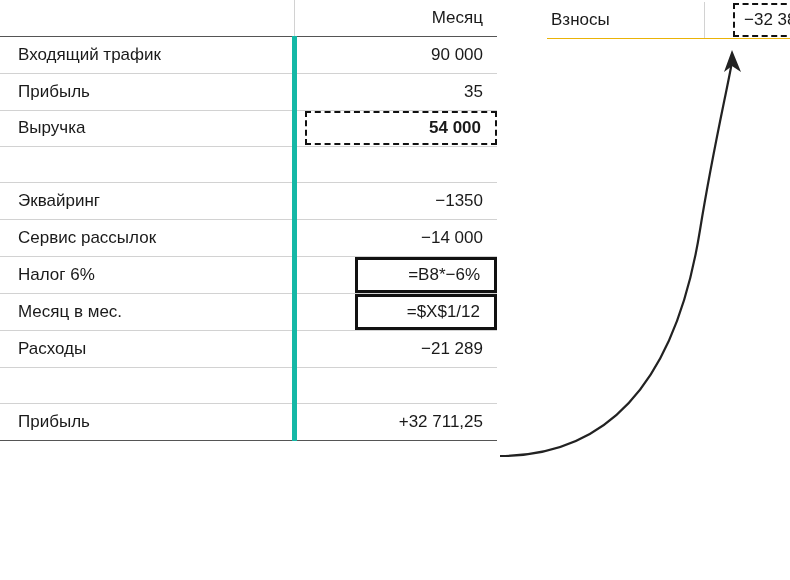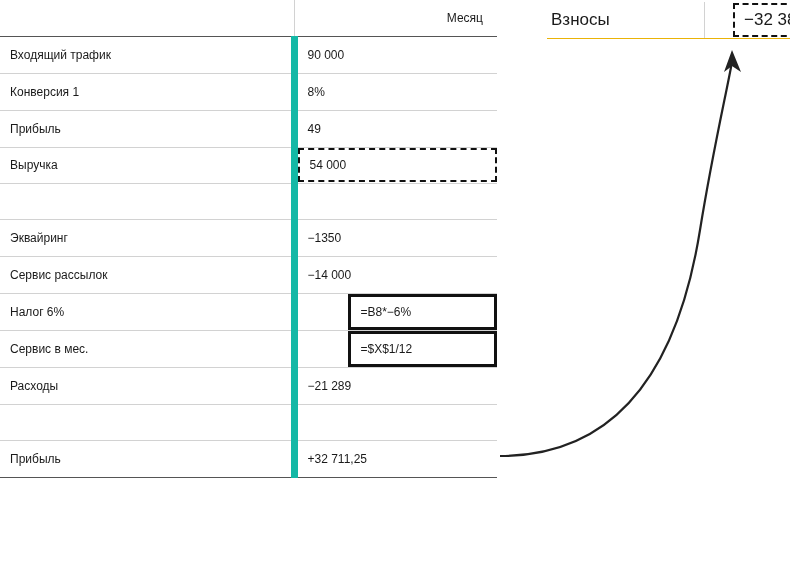--- a/index.html
+++ b/index.html
@@ -22,28 +22,28 @@
     left: 0;
     top: 0;
     width: 497px;
     border-collapse: collapse;
     table-layout: fixed;
   }
   #main-table td {
     height: 36px;
     box-sizing: border-box;
     border-bottom: 1px solid #d2d2d2;
-    font-size: 12px;
-    padding: 0 10px;
+    font-size: 17px;
+    padding: 0 18px;
     white-space: nowrap;
   }
   #main-table td.label {
     width: 294px;
     text-align: left;
-    border-right: 7px solid #14b8a6;
+    border-right: 5px solid #14b8a6;
   }
   #main-table td.value {
     width: 203px;
     text-align: right;
     padding-right: 14px;
   }
   #main-table tr.header td {
     border-bottom: 1px solid #555;
   }
   #main-table tr.header td.label {
@@ -59,26 +59,27 @@
   
   .cell-inner {
     display: block;
     box-sizing: border-box;
     height: 36px;
     line-height: 36px;
     padding-right: 14px;
     margin-right: -14px;
     margin-left: -10px;
     padding-left: 10px;
-    text-align: left;
+    text-align: right;
   }
   .cell-dashed {
     border: 2px dashed #111;
     height: 34px;
     line-height: 30px;
+    font-weight: bold;
   }
   .cell-solid {
     border: 3px solid #111;
     height: 36px;
     line-height: 30px;
     margin-left: 40px;
   }
 
   
   #side-box {
@@ -141,29 +142,23 @@
       <td class="value">Месяц</td>
     </tr>
 
     <tr>
       <td class="label">Входящий трафик</td>
       <td class="value">
           <span class="cell-inner">90 000</span>
         </td>
     </tr>
     <tr>
-      <td class="label">Конверсия 1</td>
-      <td class="value">
-          <span class="cell-inner">8%</span>
-        </td>
-    </tr>
-    <tr>
       <td class="label">Прибыль</td>
       <td class="value">
-          <span class="cell-inner">49</span>
+          <span class="cell-inner">35</span>
         </td>
     </tr>
     <tr>
       <td class="label">Выручка</td>
       <td class="value">
           <span class="cell-inner cell-dashed">54 000</span>
         </td>
     </tr>
 
     <tr class="blank">
@@ -183,21 +178,21 @@
           <span class="cell-inner">−14 000</span>
         </td>
     </tr>
     <tr>
       <td class="label">Налог 6%</td>
       <td class="value">
           <span class="cell-inner cell-solid">=B8*−6%</span>
         </td>
     </tr>
     <tr>
-      <td class="label">Сервис в мес.</td>
+      <td class="label">Месяц в мес.</td>
       <td class="value">
           <span class="cell-inner cell-solid">=$X$1/12</span>
         </td>
     </tr>
     <tr>
       <td class="label">Расходы</td>
       <td class="value">
           <span class="cell-inner">−21 289</span>
         </td>
     </tr>

